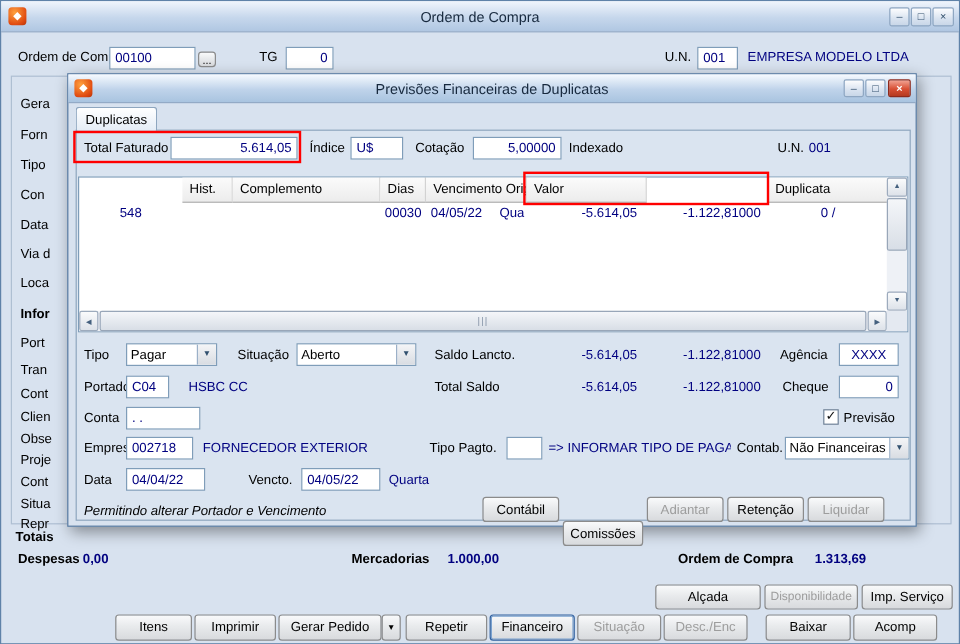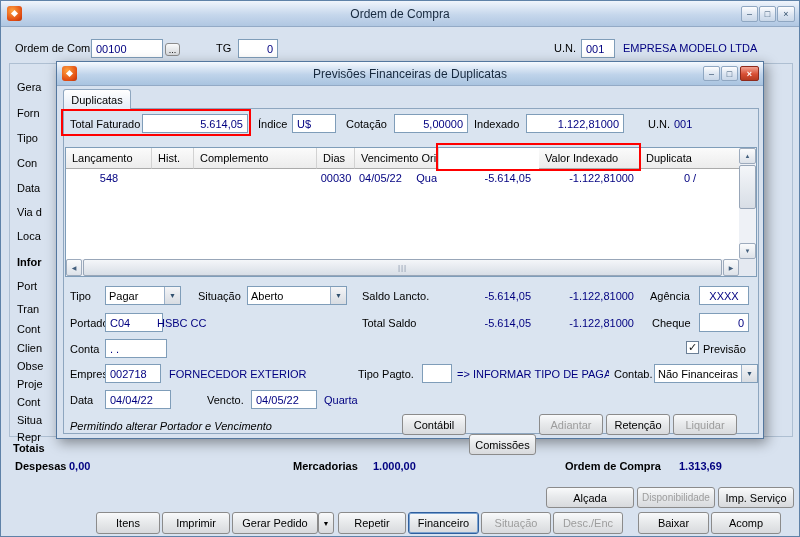--- a/index.html
+++ b/index.html
@@ -168,31 +168,29 @@
     <div class="tab">Duplicatas</div>
     <div class="tabpage"></div>
 
     <div class="lbl" style="left:13px; top:56px;">Total Faturado</div>
     <div class="field right" style="left:85px; top:52px; width:106px;">5.614,05</div>
     <div class="lbl" style="left:201px; top:56px;">Índice</div>
     <div class="field" style="left:235px; top:52px; width:44px;">U$</div>
     <div class="lbl" style="left:289px; top:56px;">Cotação</div>
     <div class="field right" style="left:337px; top:52px; width:74px;">5,00000</div>
     <div class="lbl" style="left:417px; top:56px;">Indexado</div>
-    <div class="field right" style="left:469px; top:52px; width:98px;">1.122,81000</div>
     <div class="lbl" style="left:591px; top:56px;">U.N.</div>
     <div class="lbl navy" style="left:617px; top:56px;">001</div>
 
     <div id="grid">
-      <div class="gh" style="left:0;   width:86px;">Lançamento</div>
       <div class="gh" style="left:86px;  width:42px;">Hist.</div>
       <div class="gh" style="left:128px; width:123px;">Complemento</div>
       <div class="gh" style="left:251px; width:38px;">Dias</div>
       <div class="gh" style="left:289px; width:84px;">Vencimento Orig.</div>
-      <div class="gh" style="left:473px; width:101px;">Valor Indexado</div>
+      <div class="gh" style="left:373px; width:100px;">Valor</div>
       <div class="gh" style="left:574px; width:100px; border-right:none;">Duplicata</div>
 
       <div>
         <div class="gcell" style="left:0;   width:86px; justify-content:center;">548</div>
         <div class="gcell" style="left:251px; width:38px; justify-content:center;">00030</div>
         <div class="gcell" style="left:293px; width:50px;">04/05/22</div>
         <div class="gcell" style="left:343px; width:28px; justify-content:flex-end;">Qua</div>
         <div class="gcell" style="left:373px; width:100px; justify-content:flex-end; padding-right:8px;">-5.614,05</div>
         <div class="gcell" style="left:473px; width:101px; justify-content:flex-end; padding-right:6px;">-1.122,81000</div>
         <div class="gcell" style="left:574px; width:100px; justify-content:center;">0 /</div>
@@ -224,21 +222,21 @@
       <span class="sel-text">Aberto</span>
       <span class="sel-arrow">▼</span>
     </div>
     <div class="lbl" style="left:305px; top:228px;">Saldo Lancto.</div>
     <div class="lbl navy" style="left:382px; top:228px; width:92px; text-align:right;">-5.614,05</div>
     <div class="lbl navy" style="left:485px; top:228px; width:92px; text-align:right;">-1.122,81000</div>
     <div class="lbl" style="left:593px; top:228px;">Agência</div>
     <div class="field center" style="left:642px; top:224px; width:50px;">XXXX</div>
 
     <div class="lbl" style="left:13px; top:255px;">Portador</div>
-    <div class="field" style="left:48px; top:251px; width:58px;">C04</div>
+    <div class="field" style="left:48px; top:251px; width:36px;">C04</div>
     <div class="lbl navy" style="left:100px; top:255px;">HSBC CC</div>
     <div class="lbl" style="left:305px; top:255px;">Total Saldo</div>
     <div class="lbl navy" style="left:382px; top:255px; width:92px; text-align:right;">-5.614,05</div>
     <div class="lbl navy" style="left:485px; top:255px; width:92px; text-align:right;">-1.122,81000</div>
     <div class="lbl" style="left:595px; top:255px;">Cheque</div>
     <div class="field right" style="left:642px; top:251px; width:50px;">0</div>
 
     <div class="lbl" style="left:13px; top:281px;">Conta</div>
     <div class="field" style="left:48px; top:277px; width:62px;">. .</div>
     <div class="checkbox" style="left:629px; top:279px;">✓</div>

